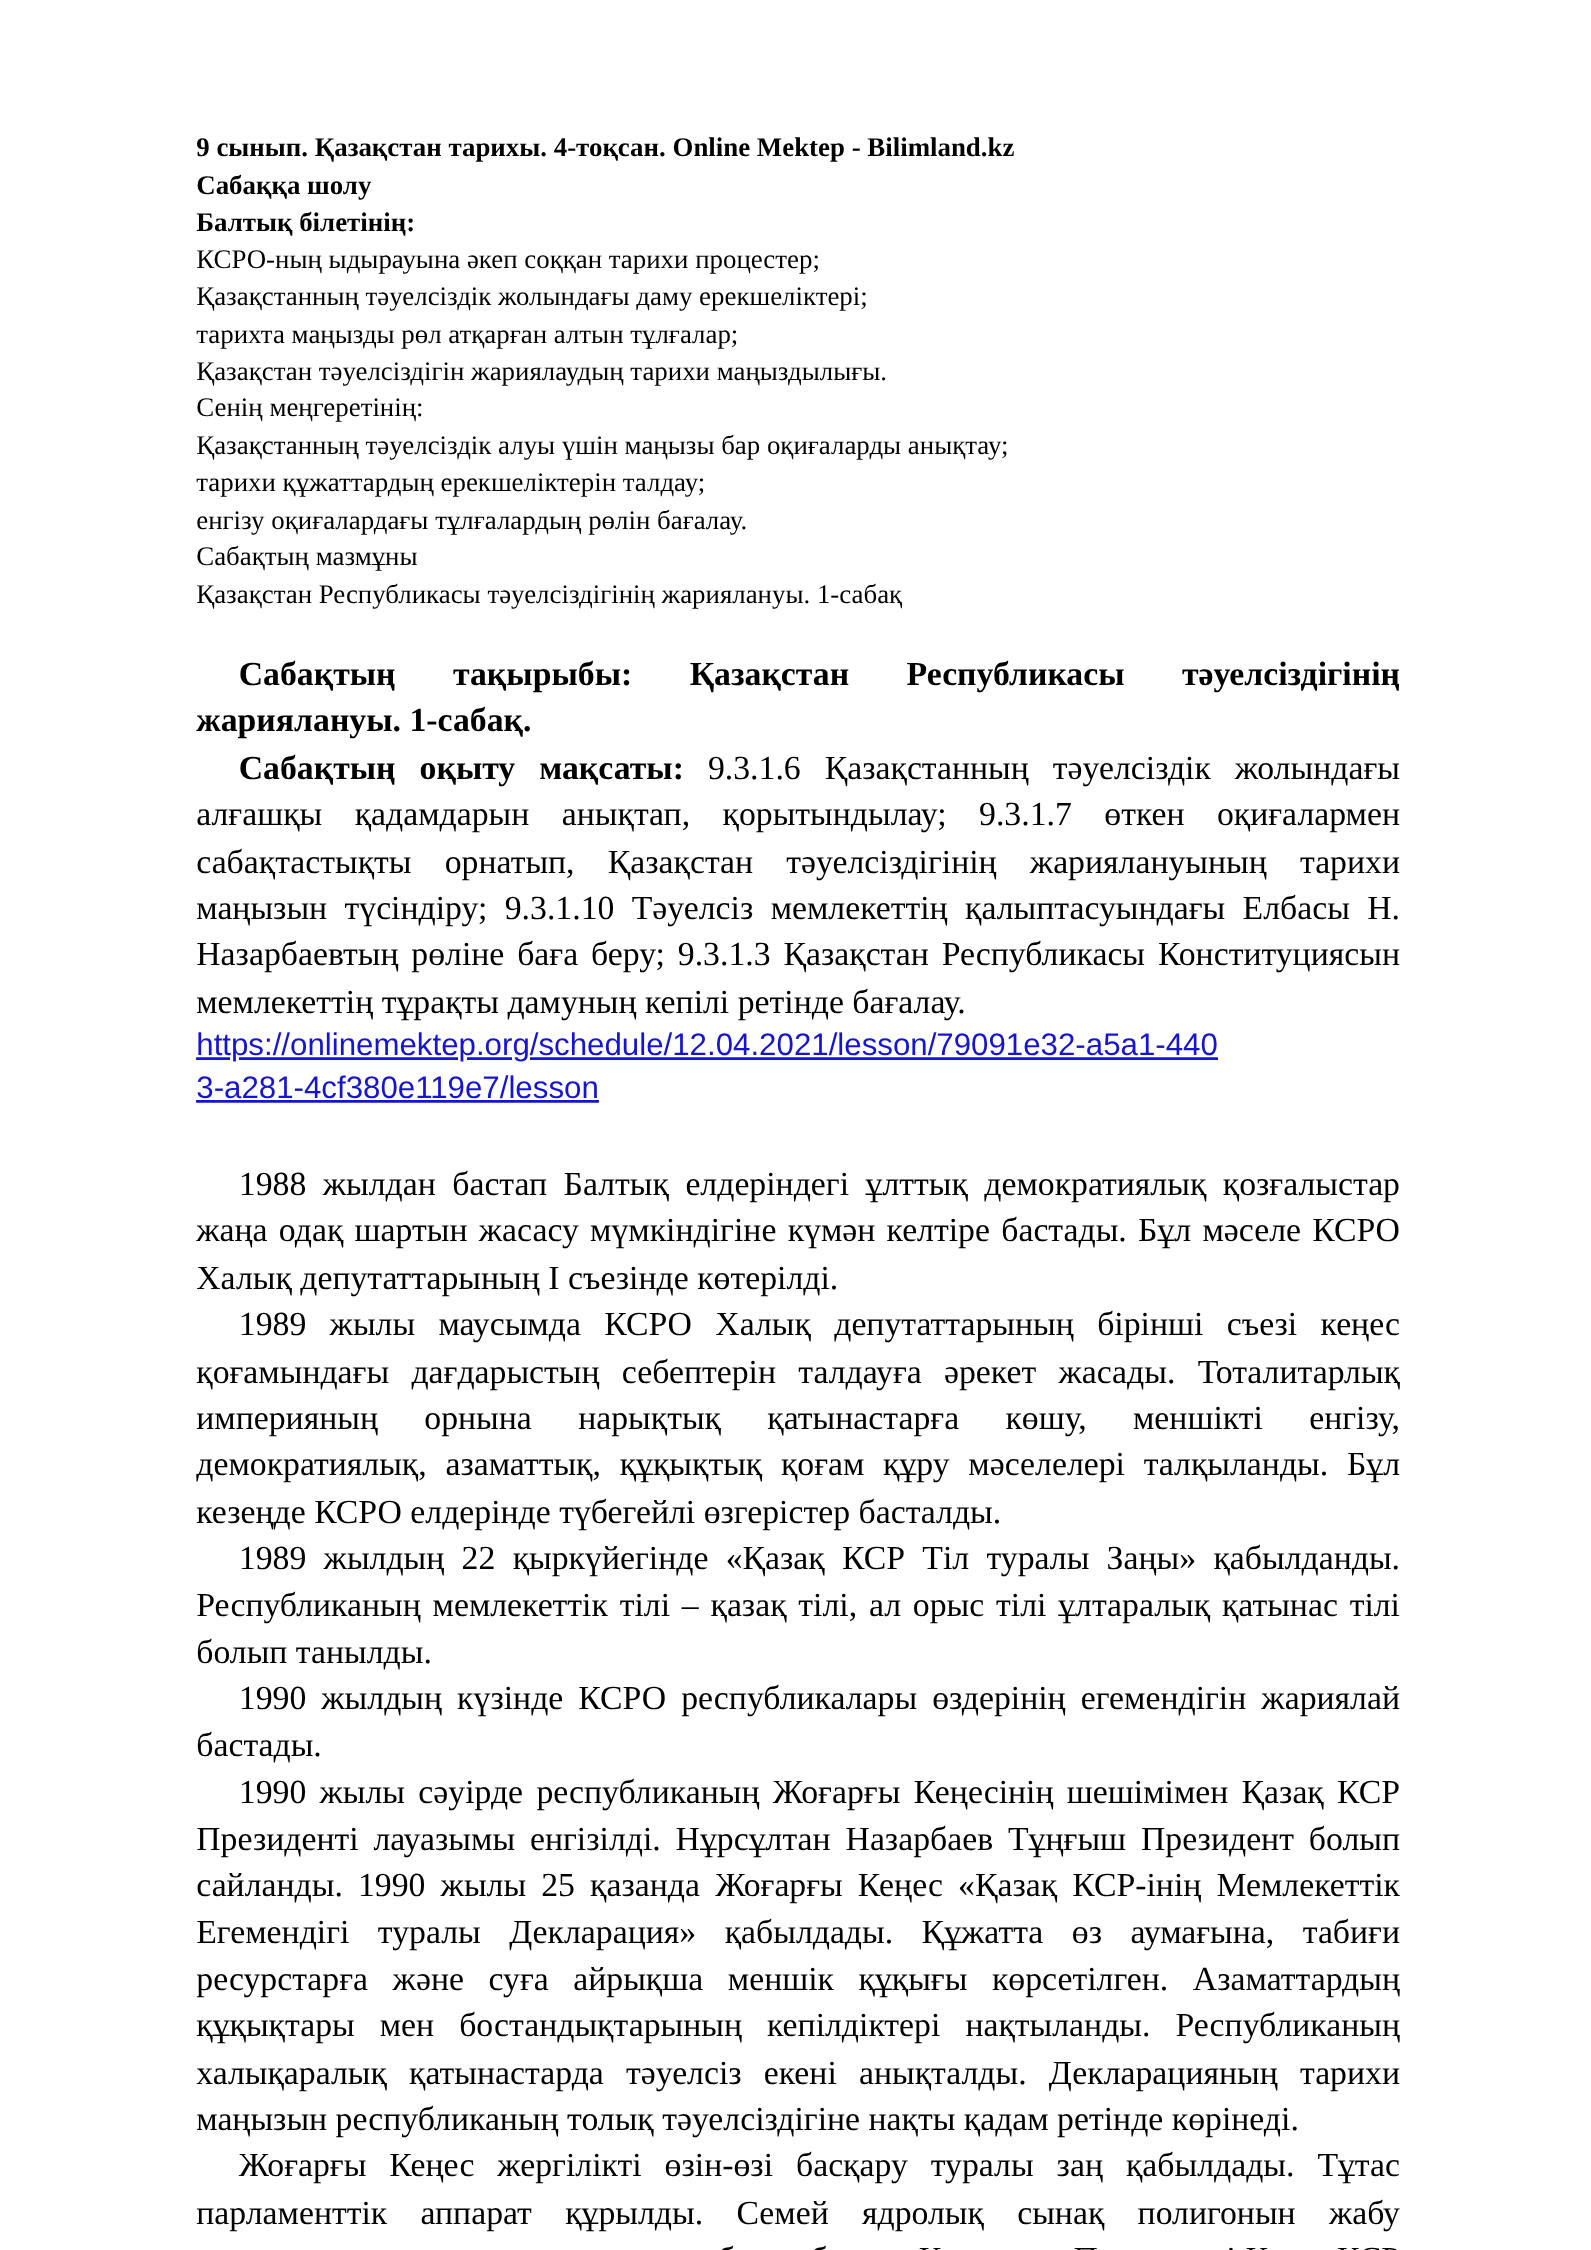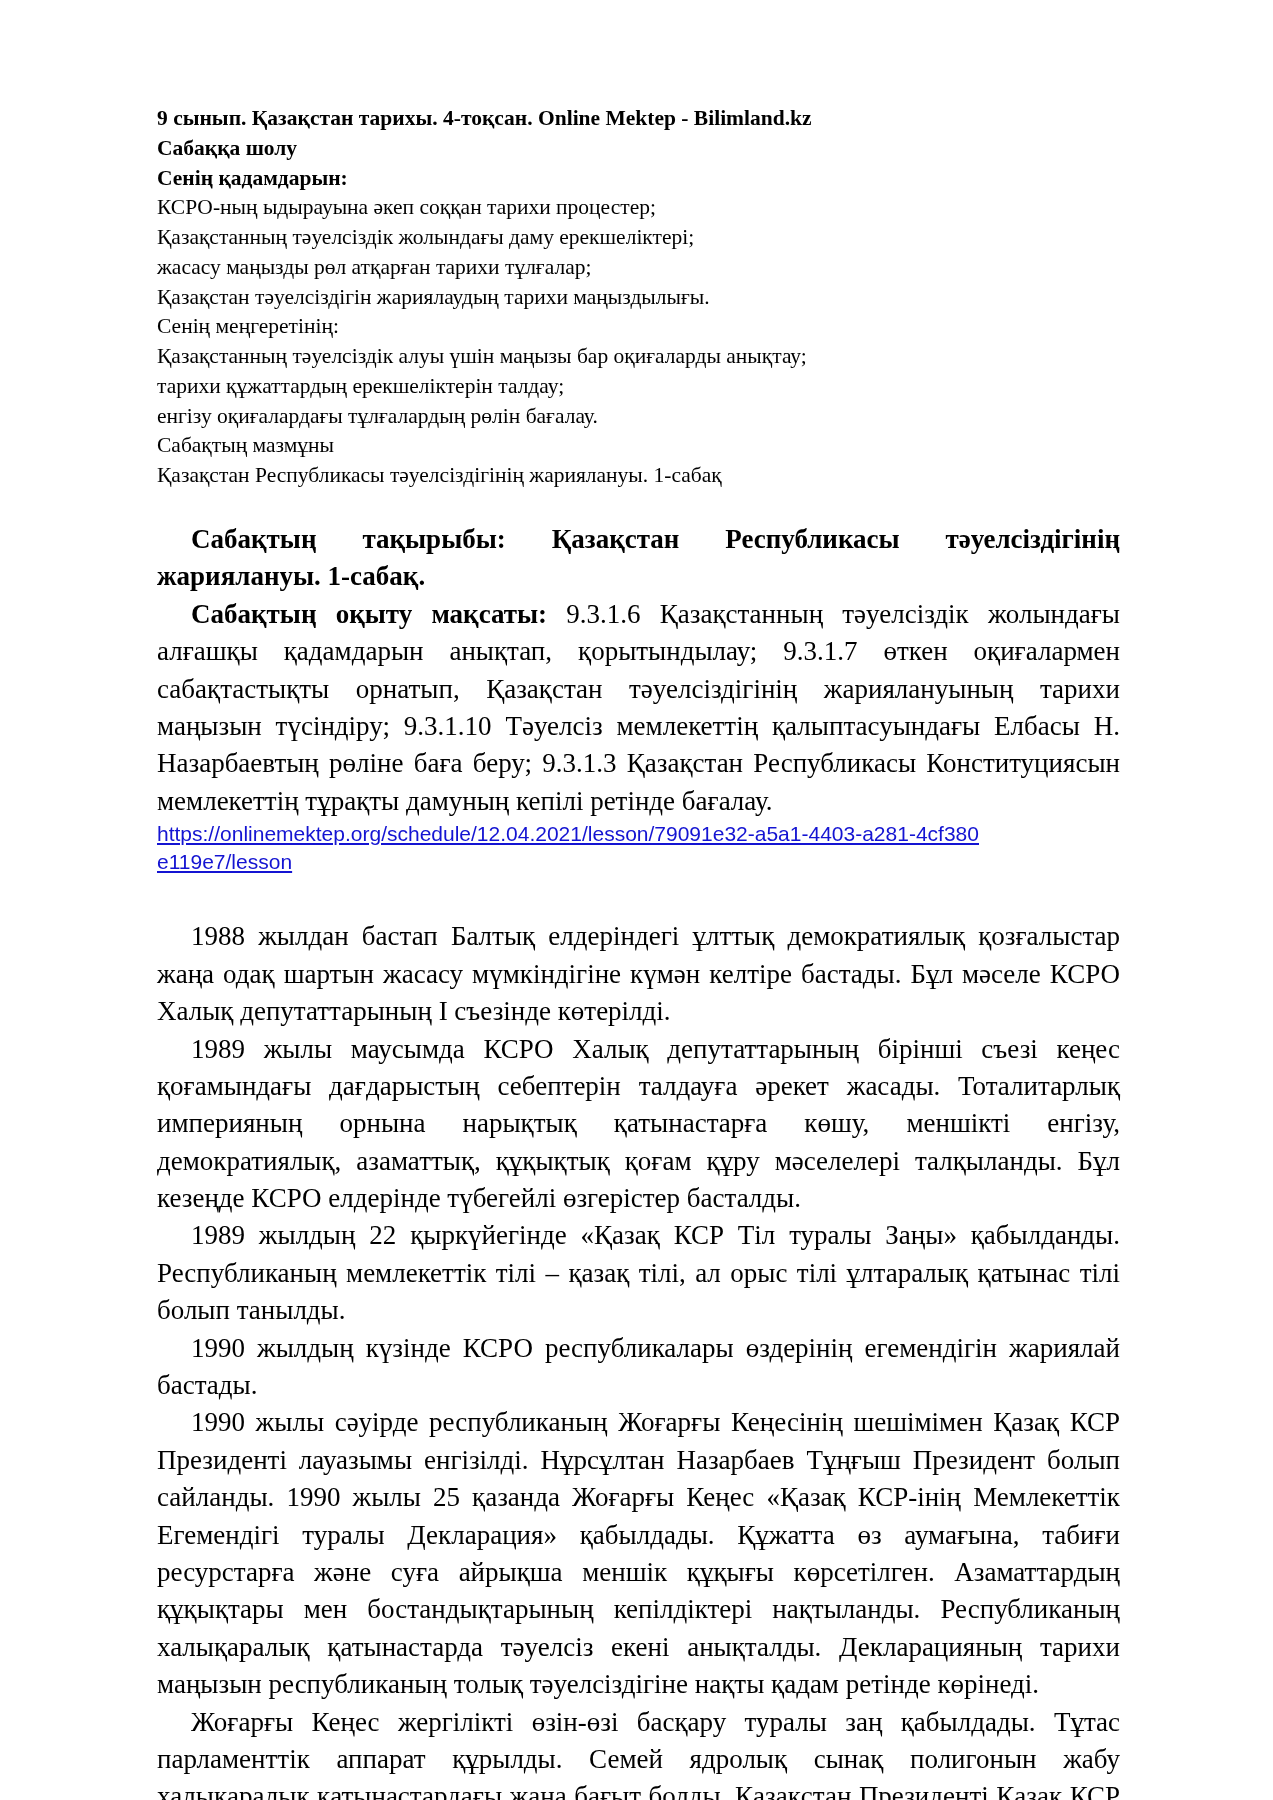--- a/index.html
+++ b/index.html
@@ -44,21 +44,21 @@
     text-justify: inter-word;
     text-indent: 34px;
     font-size: 27px;
     line-height: 1.385;
   }
   p.body b { font-weight: bold; }
 
   .link-block {
     margin: 0;
     font-family: "Liberation Sans", "DejaVu Sans", sans-serif;
-    font-size: 21px;
+    font-size: 25px;
     line-height: 1.34;
     color: #1414d2;
     text-decoration: underline;
     text-indent: 0;
     word-break: break-all;
     max-width: 830px;
   }
   .link-block a {
     color: #1414d2;
     text-decoration: underline;
@@ -66,25 +66,25 @@
   .gap-before-body { height: 42px; }
 </style>
 </head>
 <body>
 
 <div class="page">
   <div class="content">
 
     <div class="hdr-line">9 сынып. Қазақстан тарихы. 4-тоқсан. Online Mektep - Bilimland.kz</div>
     <div class="hdr-line">Сабаққа шолу</div>
-    <div class="hdr-line">Сенің қадамдарын:</div>
+    <div class="hdr-line">Балтық білетінің:</div>
 
     <div class="plain-line">КСРО-ның ыдырауына әкеп соққан тарихи процестер;</div>
     <div class="plain-line">Қазақстанның тәуелсіздік жолындағы даму ерекшеліктері;</div>
-    <div class="plain-line">жасасу маңызды рөл атқарған тарихи тұлғалар;</div>
+    <div class="plain-line">тарихта маңызды рөл атқарған алтын тұлғалар;</div>
     <div class="plain-line">Қазақстан тәуелсіздігін жариялаудың тарихи маңыздылығы.</div>
 
     <div class="plain-line">Сенің меңгеретінің:</div>
     <div class="plain-line">Қазақстанның тәуелсіздік алуы үшін маңызы бар оқиғаларды анықтау;</div>
     <div class="plain-line">тарихи құжаттардың ерекшеліктерін талдау;</div>
     <div class="plain-line">енгізу оқиғалардағы тұлғалардың рөлін бағалау.</div>
 
     <div class="plain-line">Сабақтың мазмұны</div>
     <div class="plain-line">Қазақстан Республикасы тәуелсіздігінің жариялануы. 1-сабақ</div>
 

